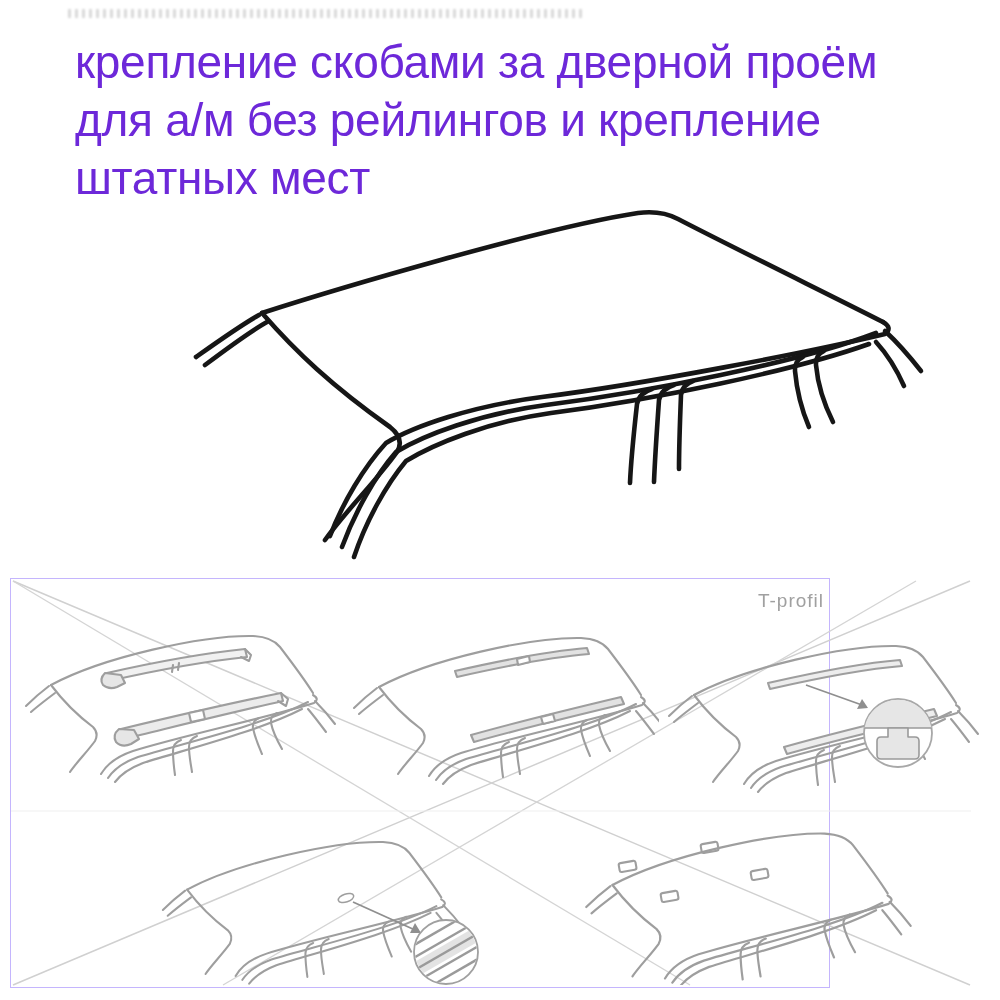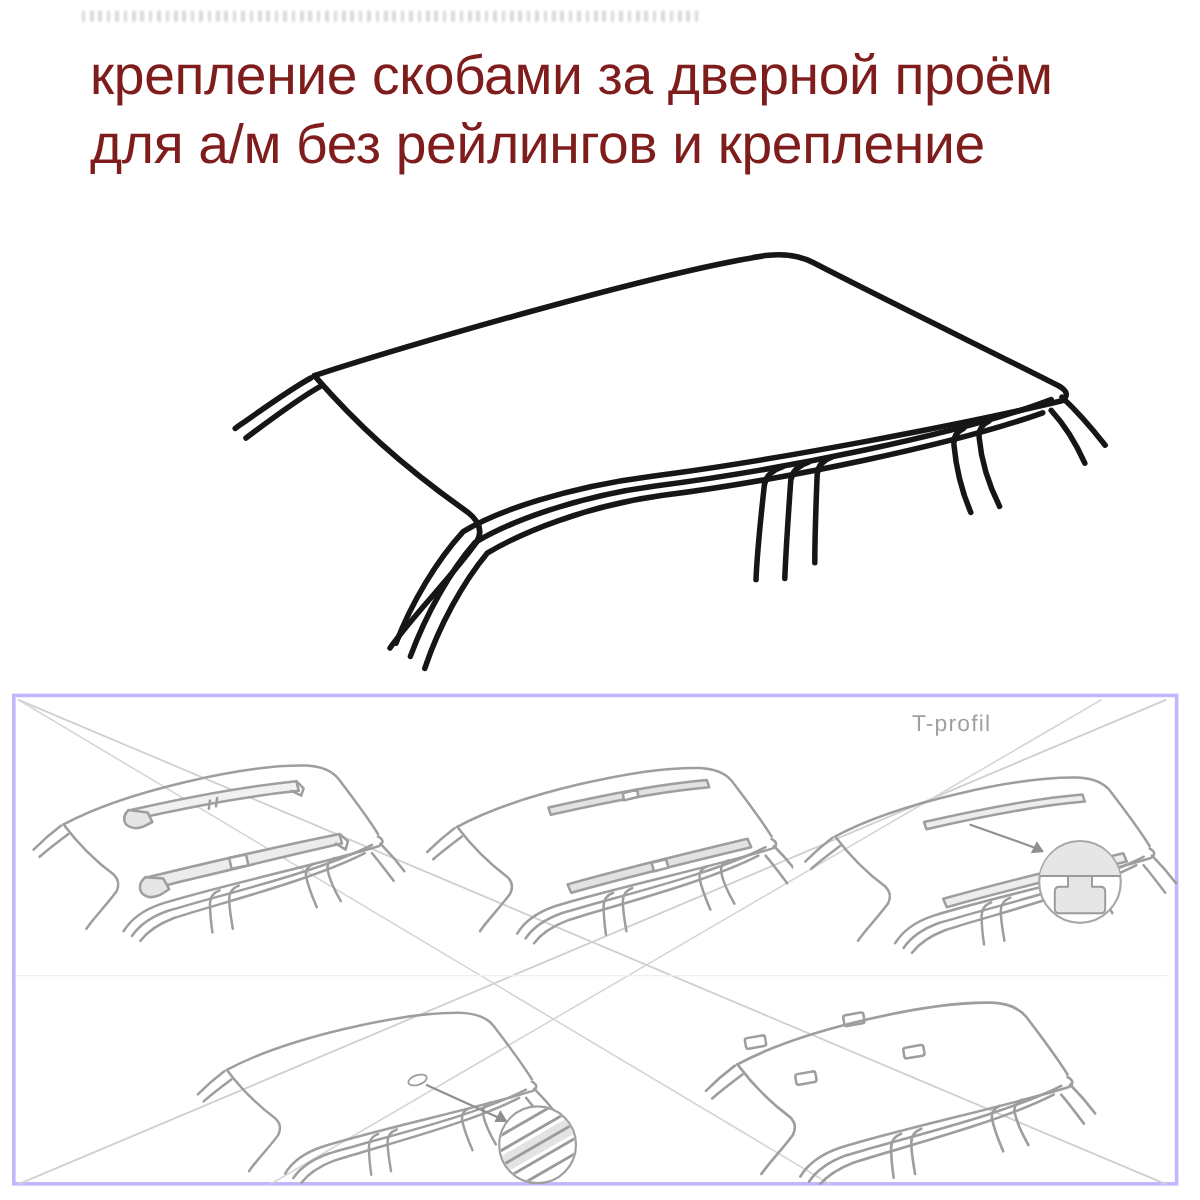--- a/index.html
+++ b/index.html
@@ -3,42 +3,43 @@
 <meta charset="utf-8">
 <style>
   html,body{margin:0;padding:0;background:#fff;}
   .page{position:relative;width:1000px;height:1000px;background:#ffffff;overflow:hidden;
         font-family:"Liberation Sans", sans-serif;}
   
   .top-strip{position:absolute;left:68px;top:9px;width:514px;height:9px;opacity:.38;
     filter:blur(1.1px);
     background:repeating-linear-gradient(90deg,#9a9a9a 0 3px,transparent 3px 7px);}
   
-  .heading{position:absolute;left:75px;top:33px;color:#7f1d1d;font-size:46px;
+  .heading{position:absolute;left:75px;top:33px;color:#6d28d9;font-size:46px;
     line-height:58px;letter-spacing:-0.3px;}
   
   .main-art{position:absolute;left:0;top:0;width:1000px;height:1000px;}
   .main-art path{fill:none;stroke:#161616;stroke-width:4.6;stroke-linecap:round;stroke-linejoin:round;}
   
-  .panel{position:absolute;left:10px;top:578px;width:972px;height:410px;
-    border:3px solid #c4b5fd;background:#fff;box-sizing:border-box;}
+  .panel{position:absolute;left:10px;top:578px;width:820px;height:410px;
+    border:1px solid #c4b5fd;background:#fff;box-sizing:border-box;}
   .panel svg{position:absolute;}
   .lineart{fill:none;stroke:#9e9e9e;stroke-width:2.1;stroke-linecap:round;stroke-linejoin:round;}
   .t-label{fill:#a0a0a0;font-family:"Liberation Sans",sans-serif;font-size:19px;letter-spacing:1px;}
 </style>
 </head>
 <body>
 
 <div class="page">
 
   <div class="top-strip"></div>
 
   <div class="heading">
     <div>крепление скобами за дверной проём</div>
     <div>для а/м без рейлингов и крепление</div>
+    <div>штатных мест</div>
   </div>
 
   <svg class="main-art" viewBox="0 0 1000 1000">
     <path d="M 262 313 C 330 291, 545 227, 638 213 Q 661 210, 678 219 C 728 245, 848 304, 883 322"></path>
     <path d="M 883 322 Q 893 328 885 334 C 810 352, 645 384, 542 397 C 472 406, 414 426, 386 443 C 364 467, 343 502, 330 536"></path>
     <path d="M 876 333 C 800 362, 648 392, 546 405 C 479 414, 424 435, 396 452 C 375 476, 355 512, 342 547"></path>
     <path d="M 869 344 C 793 371, 652 400, 551 413 C 487 422, 434 444, 406 461 C 386 485, 366 521, 354 557"></path>
     <path d="M 262 313 C 296 352, 332 386, 390 427 Q 405 439, 397 452 C 377 480, 344 513, 325 540"></path>
     <path d="M 259 315 C 241 325, 220 340, 196 357"></path>
     <path d="M 267 322 C 249 332, 229 347, 205 365"></path>

